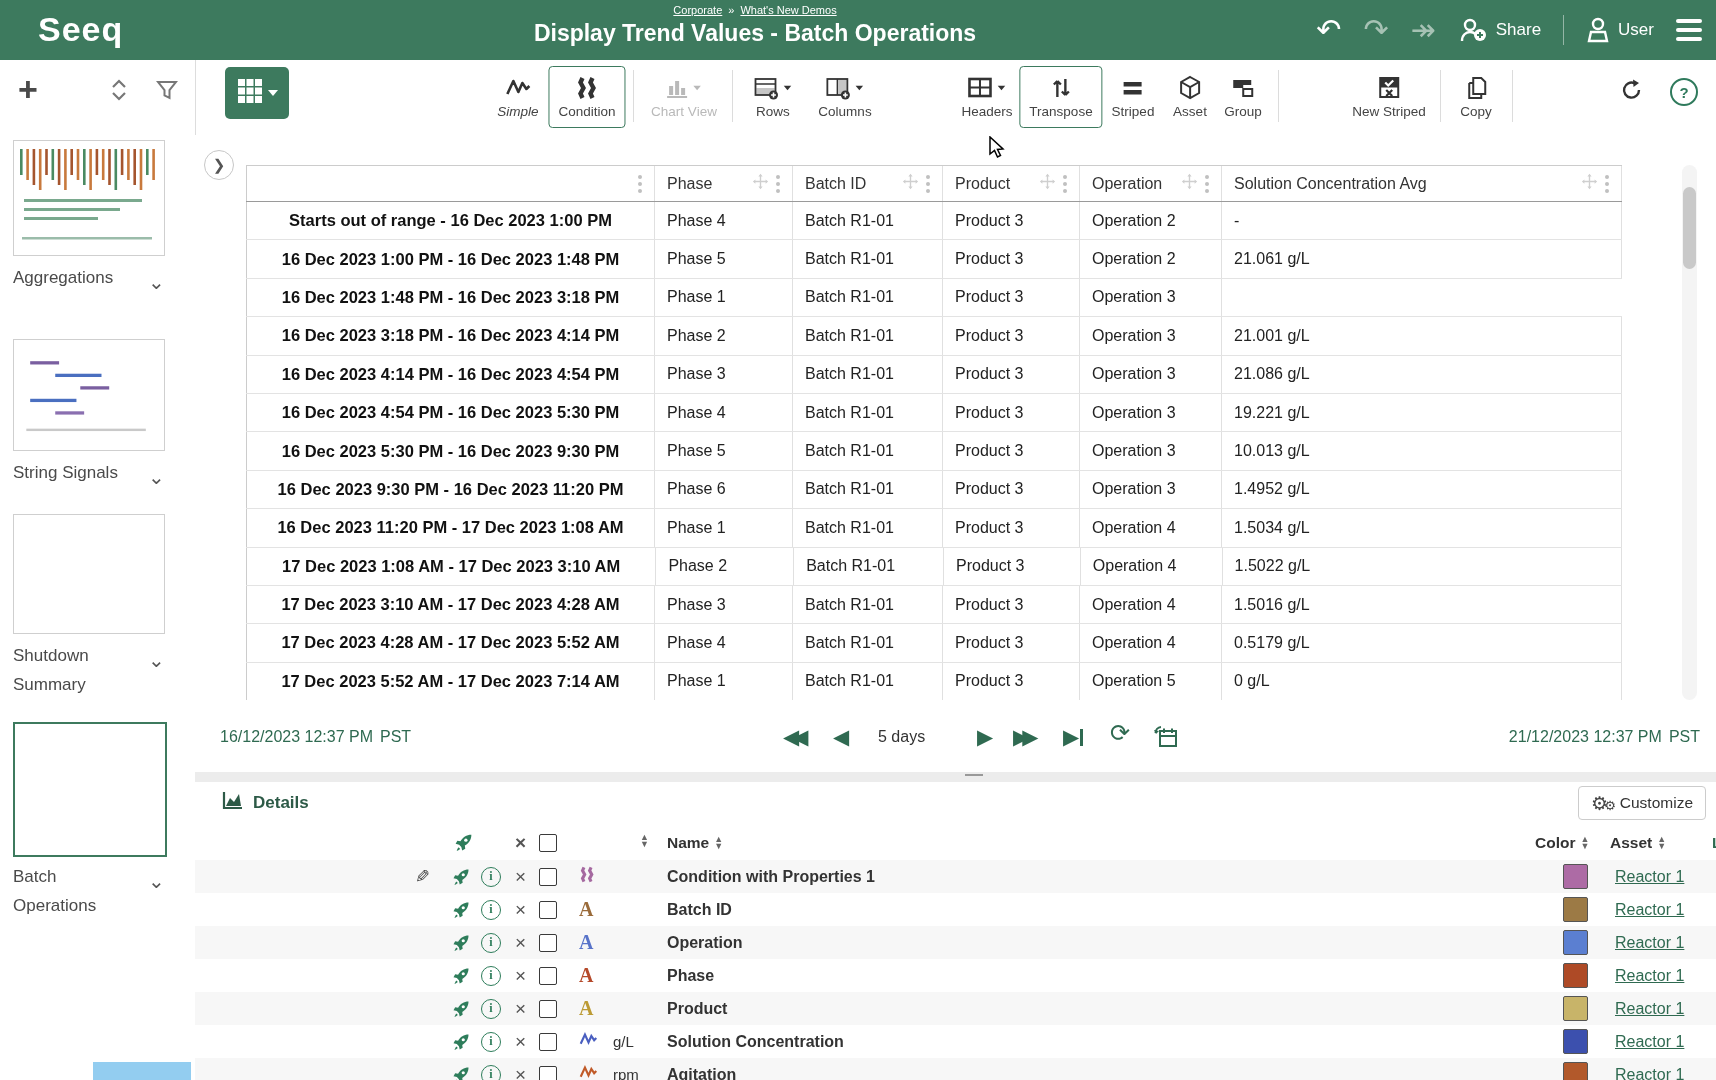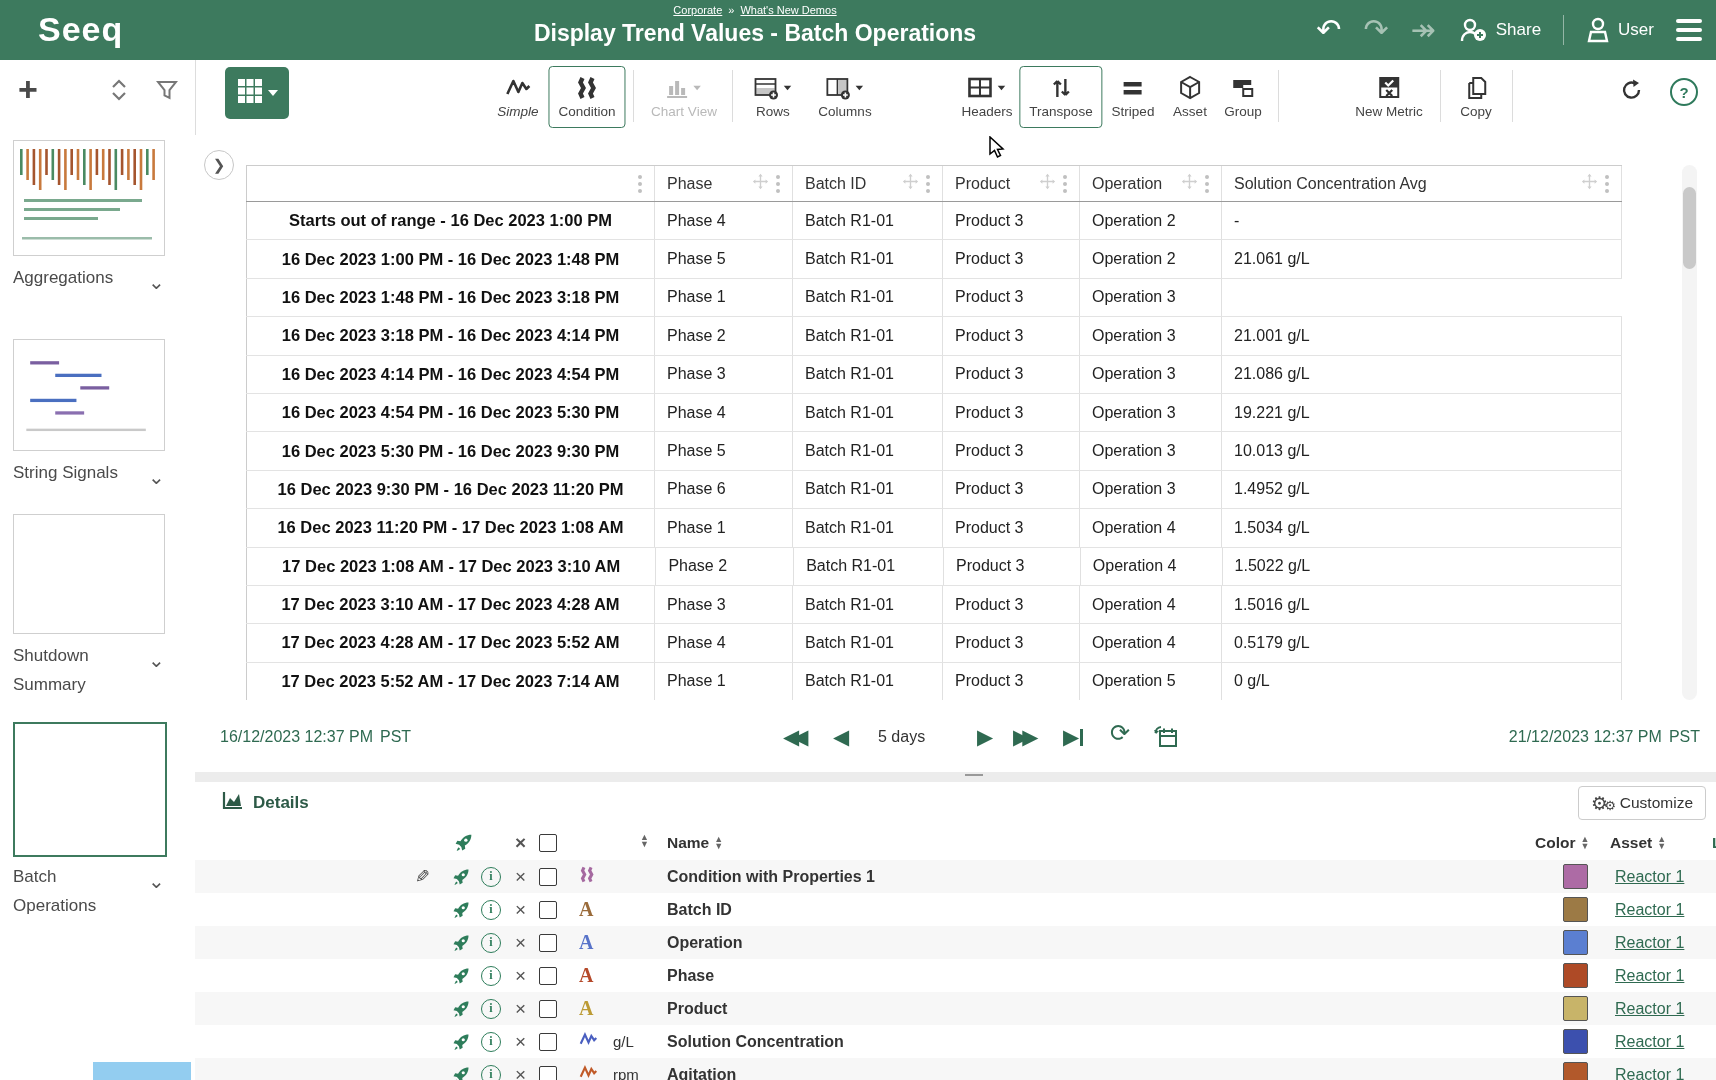--- a/index.html
+++ b/index.html
@@ -279,21 +279,21 @@
         </div>
         <div class="tb-btn " style="left: 1194px;">
           <span class="tb-iconrow">
             <svg width="24" height="26" viewBox="0 0 24 26">
               <rect x="3" y="3" width="18" height="19" fill="none" stroke="currentColor" stroke-width="2"></rect>
               <rect x="3" y="3" width="18" height="9.5" fill="currentColor"></rect>
               <path d="M8 7.5 L11 10.5 L16 5.5" fill="none" stroke="#fff" stroke-width="2.2"></path>
               <path d="M9 15 L15 21 M15 15 L9 21" stroke="currentColor" stroke-width="2.2"></path>
             </svg>
           </span>
-          <span class="tb-label">New Metric</span>
+          <span class="tb-label">New Striped</span>
         </div>
         <div class="tb-btn " style="left: 1281px;">
           <span class="tb-iconrow">
             <svg width="24" height="26" viewBox="0 0 24 26">
               <path d="M9 3 H17 L21 7 V19 H9 Z" fill="#fff" stroke="currentColor" stroke-width="2"></path>
               <path d="M5 8 H9 M5 8 V23 H17 V19" fill="none" stroke="currentColor" stroke-width="2"></path>
             </svg>
           </span>
           <span class="tb-label">Copy</span>
         </div>

